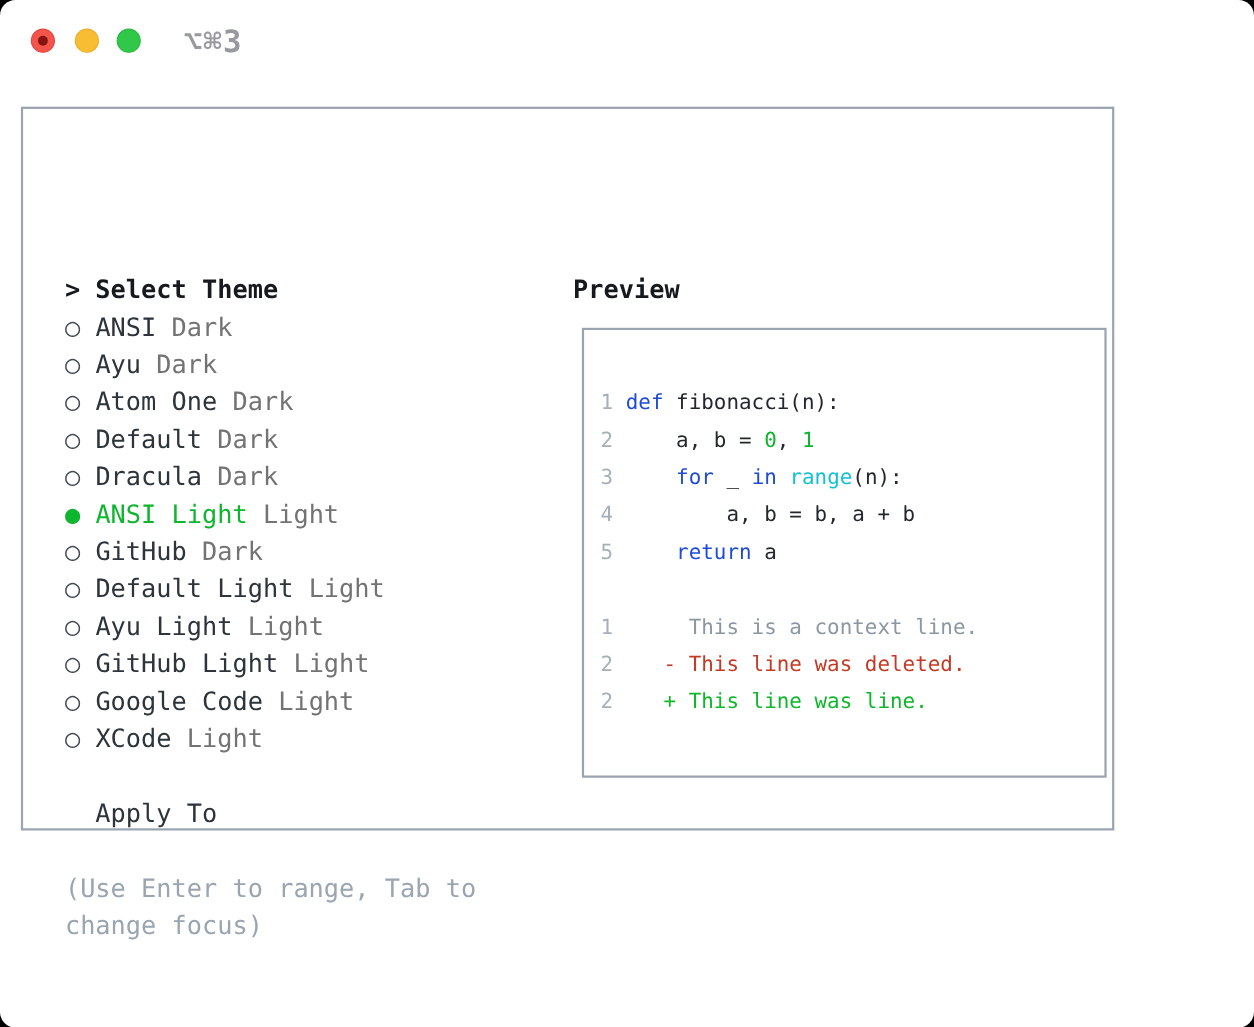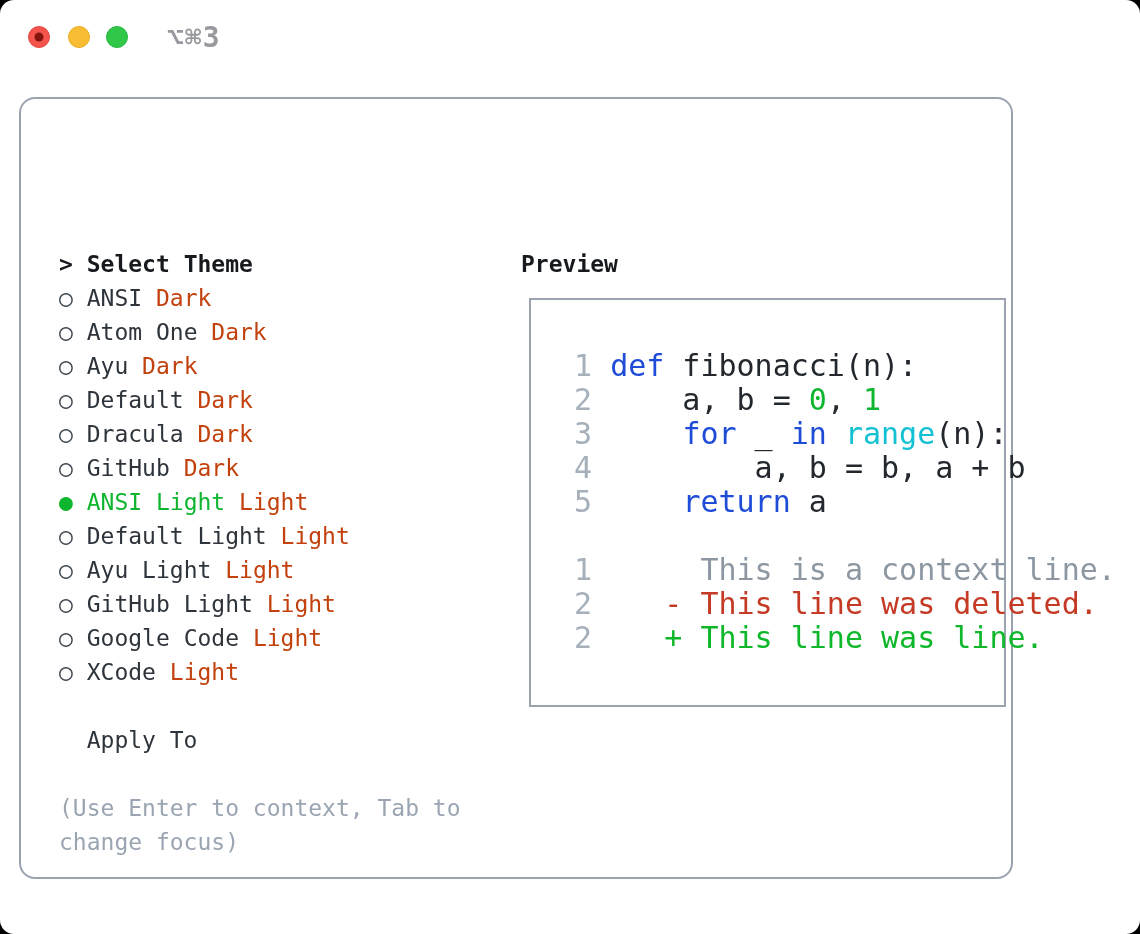--- a/index.html
+++ b/index.html
@@ -22,45 +22,45 @@
     position:absolute; left:50%; top:50%; width:9px; height:9px;
     transform:translate(-50%,-50%); border-radius:50%; background:#86140e;
   }
   .shortcut {
     position:absolute; left:167px; top:21px;
     font-size:28px; font-weight:bold; color:#97999e; letter-spacing:1px;
   }
 
   
   .panel {
-    position:absolute; left:19px; top:97px; width:994px; height:782px;
-    border:2px solid #9aa3af; border-radius:16px; background:#fff;
+    position:absolute; left:19px; top:97px; width:994px; height:658px;
+    border:2px solid #9aa3af; border-radius:0; background:#fff;
   }
 
   .left-col { position:absolute; left:38px; top:148px; }
   .row { height:34px; line-height:34px; font-size:23px; white-space:pre; color:#2e343b; }
   .row.spacer { height:34px; }
   .bold { font-weight:bold; color:#16191d; }
   .title-pad { padding-left:13.85px; }
   .indent2 { padding-left:27.7px; }
   .marker { color:#454c55; }
   .marker.sel { color:#0eb52e; }
   .name { color:#2e343b; }
   .name.sel { color:#0eb52e; }
-  .muted { color:#c2410c;margin-top:10px; }
+  .muted { color:#737373;margin-top:10px; }
   .hint { color:#9aa5b1; }
 
   
   .preview-label { position:absolute; left:500px; top:148px; }
   .preview-box {
     position:absolute; left:508px; top:199px; width:477px; height:409px;
     border:2px solid #9aa3af; background:#fff;
   }
   .preview-content { position:absolute; left:15px; top:49px; }
-  .pline { height:34px; line-height:34px; font-size:30px; white-space:pre;margin-left:28px; }
+  .pline { height:34px; line-height:34px; font-size:19px; white-space:pre; }
   .ln   { color:#a6b0bb; }
   .code { color:#23282e; }
   .kw   { color:#1e4cd7; }
   .fn   { color:#13c1d5; }
   .lit  { color:#0eb52e; }
   .ctx  { color:#8d97a1; }
   .del  { color:#c43a24;text-align:center; }
   .add  { color:#0eb82a; }
 </style>
 </head>
@@ -75,43 +75,43 @@
   <span class="light green"></span>
   <span class="shortcut">⌥⌘3</span>
 
   <div class="panel">
 
     <div class="left-col">
       <div class="row"><span class="bold">&gt;</span><span class="bold title-pad">Select Theme</span></div>
 
       <div id="theme-list">
           <div class="row"><span class="marker">○</span><span class="name"> ANSI</span><span class="muted"> Dark</span></div>
+          <div class="row"><span class="marker">○</span><span class="name"> Ayu</span><span class="muted"> Dark</span></div>
           <div class="row"><span class="marker">○</span><span class="name"> Atom One</span><span class="muted"> Dark</span></div>
-          <div class="row"><span class="marker">○</span><span class="name"> Ayu</span><span class="muted"> Dark</span></div>
           <div class="row"><span class="marker">○</span><span class="name"> Default</span><span class="muted"> Dark</span></div>
           <div class="row"><span class="marker">○</span><span class="name"> Dracula</span><span class="muted"> Dark</span></div>
+          <div class="row"><span class="marker sel">●</span><span class="name sel"> ANSI Light</span><span class="muted"> Light</span></div>
           <div class="row"><span class="marker">○</span><span class="name"> GitHub</span><span class="muted"> Dark</span></div>
-          <div class="row"><span class="marker sel">●</span><span class="name sel"> ANSI Light</span><span class="muted"> Light</span></div>
           <div class="row"><span class="marker">○</span><span class="name"> Default Light</span><span class="muted"> Light</span></div>
           <div class="row"><span class="marker">○</span><span class="name"> Ayu Light</span><span class="muted"> Light</span></div>
           <div class="row"><span class="marker">○</span><span class="name"> GitHub Light</span><span class="muted"> Light</span></div>
           <div class="row"><span class="marker">○</span><span class="name"> Google Code</span><span class="muted"> Light</span></div>
           <div class="row"><span class="marker">○</span><span class="name"> XCode</span><span class="muted"> Light</span></div>
         </div>
 
       <div class="row spacer"></div>
 
       <div class="row indent2"><span>Apply To</span></div>
 
       <div id="apply-list">
         </div>
 
       <div class="row spacer"></div>
 
-      <div class="row hint">(Use Enter to context, Tab to</div>
+      <div class="row hint">(Use Enter to range, Tab to</div>
       <div class="row hint">change focus)</div>
     </div>
 
     <div class="row bold preview-label">Preview</div>
 
     <div class="preview-box">
       <div class="preview-content">
         <div id="code-lines">
             <div class="pline"><span class="ln">1 </span><span class="kw">def</span><span class="code"> fibonacci(n):</span></div>
             <div class="pline"><span class="ln">2 </span><span class="code">    a, b = </span><span class="lit">0</span><span class="code">, </span><span class="lit">1</span></div>

